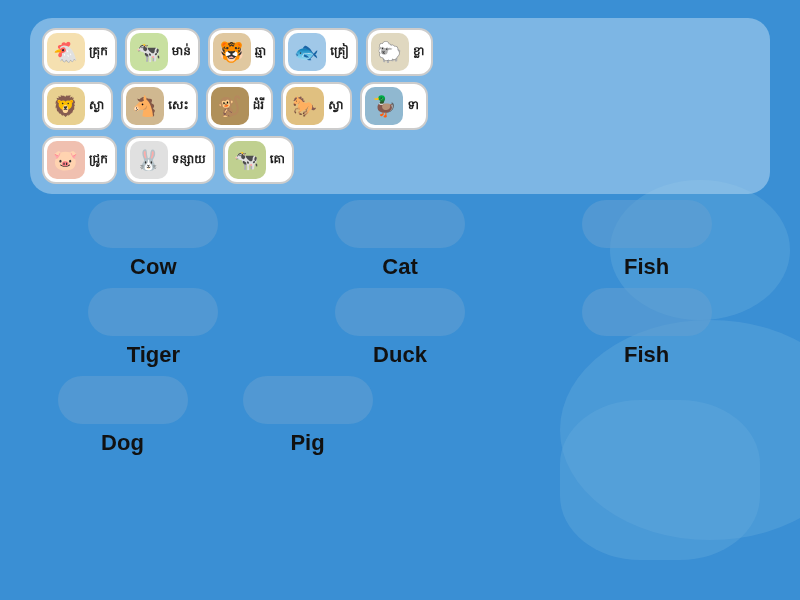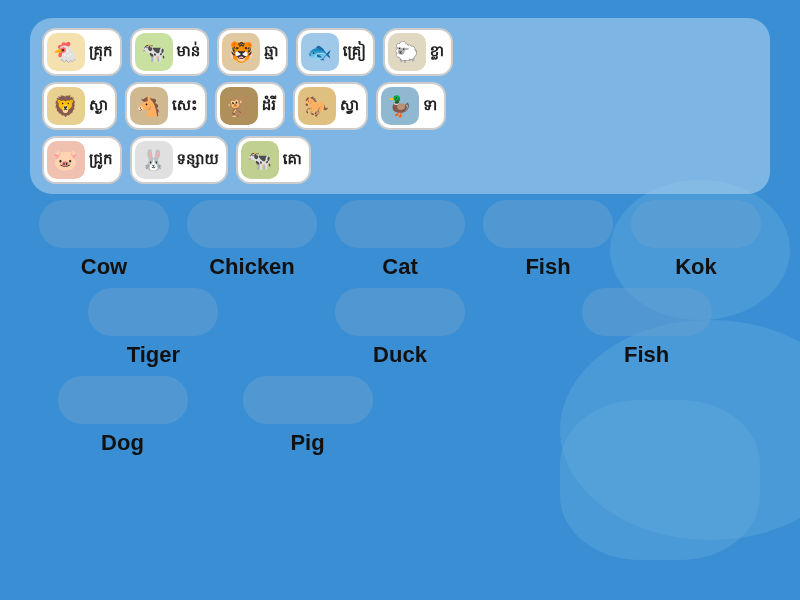--- a/index.html
+++ b/index.html
@@ -57,21 +57,21 @@
       border-radius: 10px;
       overflow: hidden;
       background: #ddd;
       display: flex;
       align-items: center;
       justify-content: center;
       font-size: 20px;
     }
 
     .animal-card .khmer-label {
-      font-size: 15px;
+      font-size: 12px;
       font-weight: bold;
       color: #222;
       font-family: Liberation Sans, sans-serif;
     }
 
     
     .bottom-area {
       position: absolute;
       top: 200px;
       left: 30px;
@@ -184,33 +184,25 @@
 
 <div class="bottom-area">
 
   <div class="answer-row">
     <div class="answer-slot-group">
       <div class="drop-zone"></div>
       <div class="answer-label">Cow</div>
     </div>
     <div class="answer-slot-group">
       <div class="drop-zone"></div>
-      <div class="answer-label">Chicken</div>
-    </div>
-    <div class="answer-slot-group">
-      <div class="drop-zone"></div>
       <div class="answer-label">Cat</div>
     </div>
     <div class="answer-slot-group">
       <div class="drop-zone"></div>
       <div class="answer-label">Fish</div>
-    </div>
-    <div class="answer-slot-group">
-      <div class="drop-zone"></div>
-      <div class="answer-label">Kok</div>
     </div>
   </div>
 
   <div class="answer-row">
     <div class="answer-slot-group">
       <div class="drop-zone"></div>
       <div class="answer-label">Tiger</div>
     </div>
     <div class="answer-slot-group">
       <div class="drop-zone"></div>

